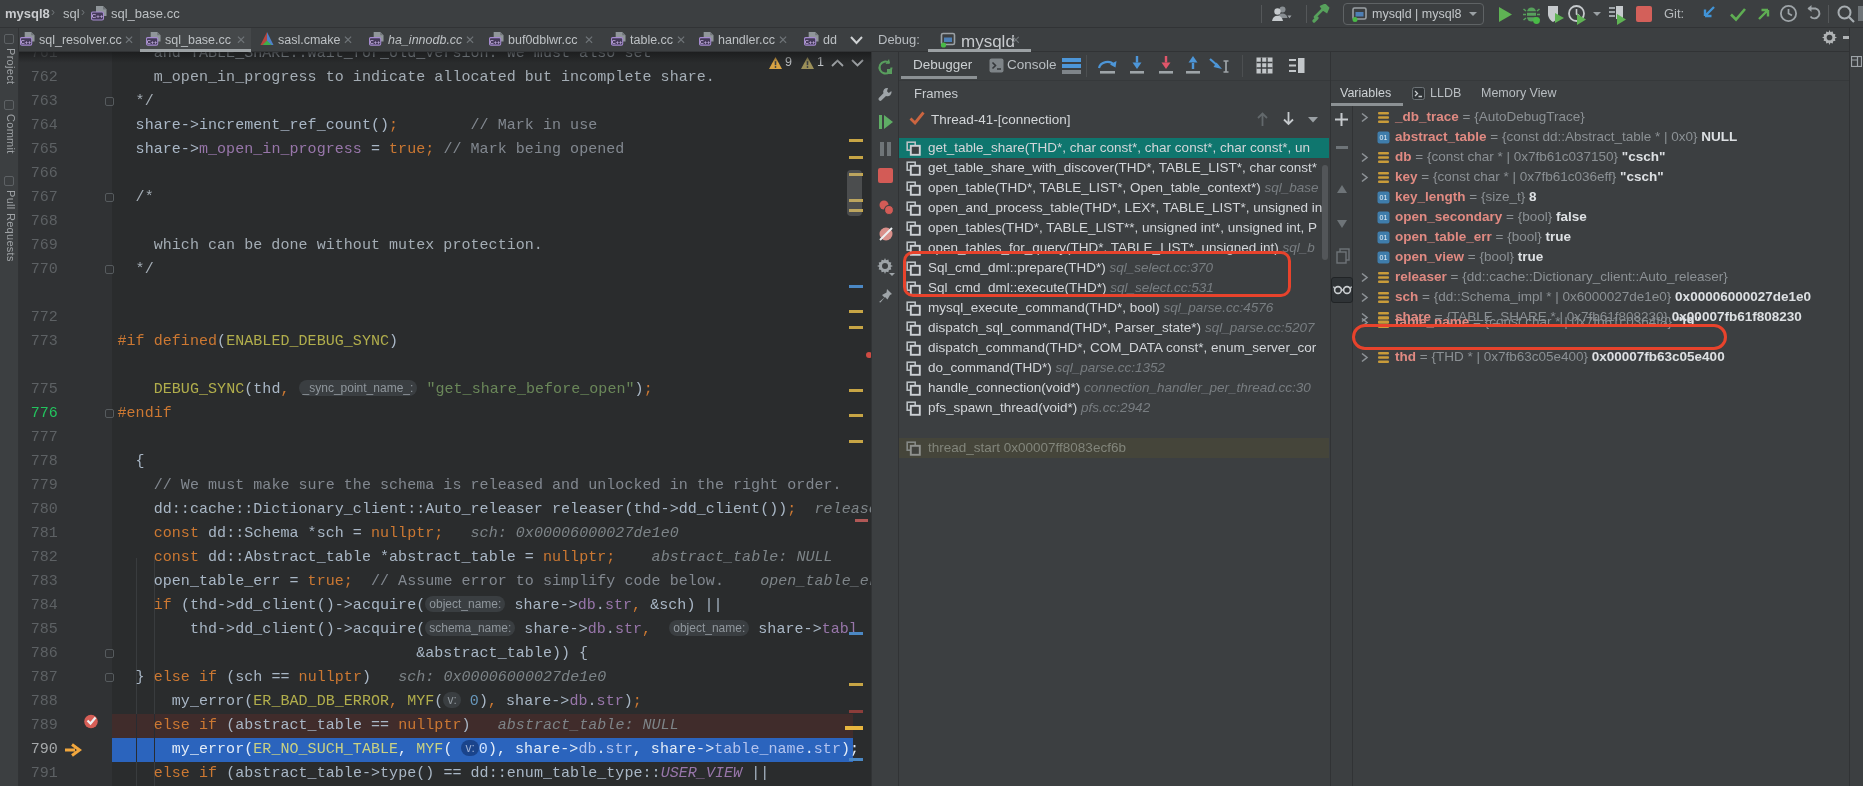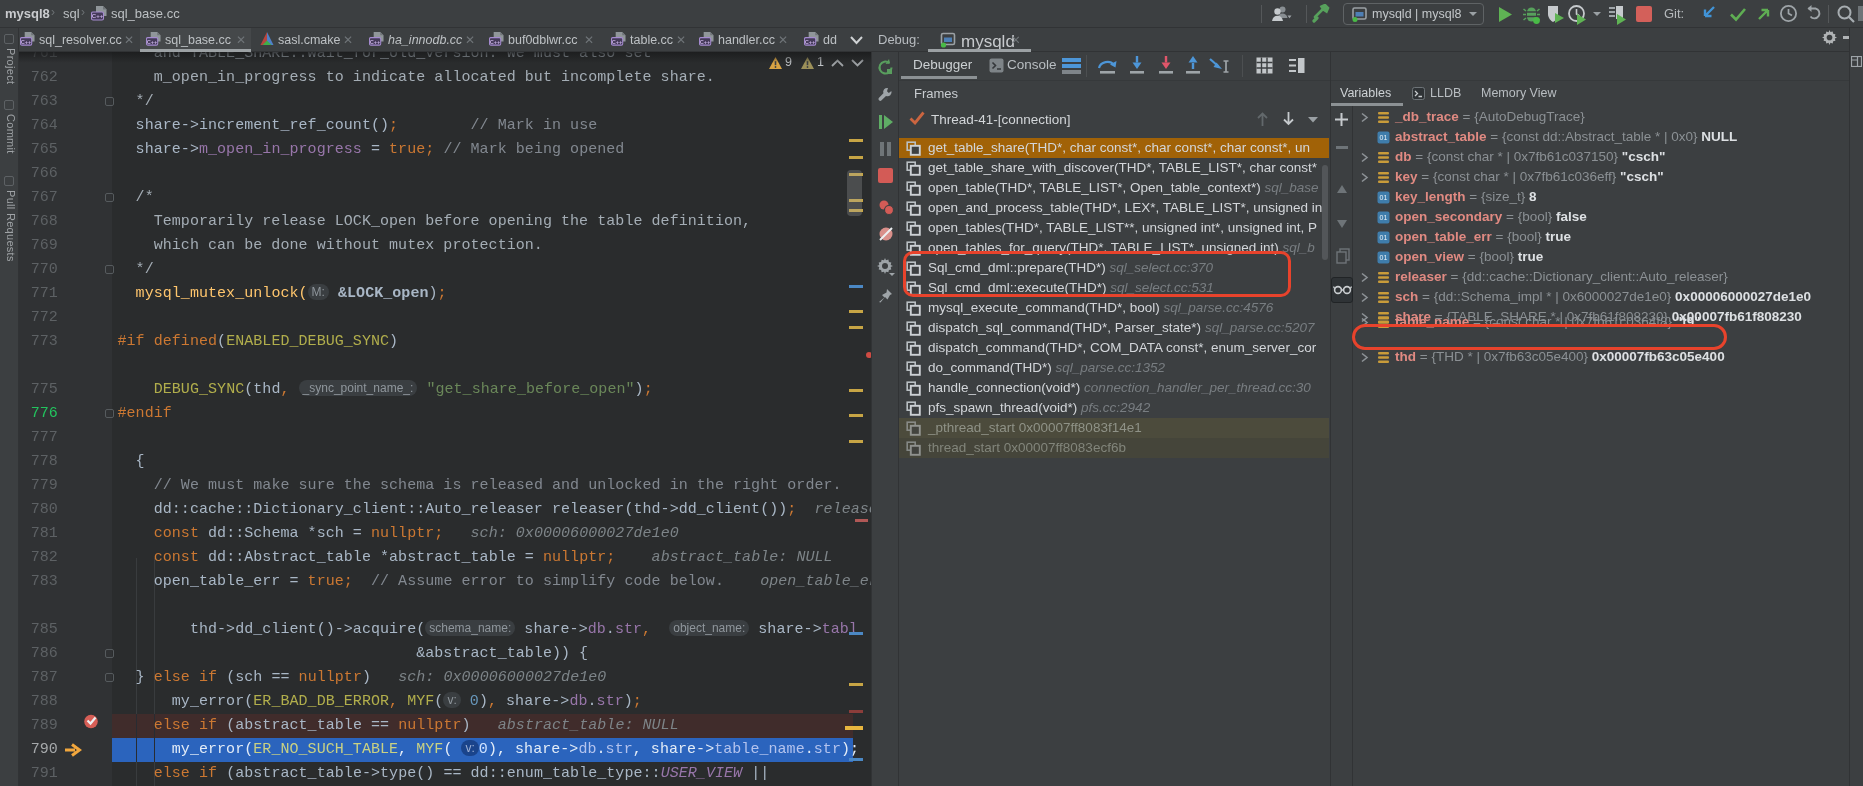--- a/index.html
+++ b/index.html
@@ -196,35 +196,35 @@
 <div class="a" style="left:134.5px;top:506px;width:1px;height:228px;background:#393c3e"></div>
 <div class="a" style="left:116.5px;top:662px;width:1px;height:48px;background:rgba(20,25,35,.45)"></div>
 <div class="a" style="left:134.5px;top:662px;width:1px;height:48px;background:rgba(20,25,35,.45)"></div>
 <div class="r" style="top:-10px"><span class="num" style="color:#5d6164">761</span><span class="c"><span class="bc">    and TABLE_SHARE::wait_for_old_version. We must also set</span></span></div>
 <div class="r" style="top:14px"><span class="num" style="color:#5d6164">762</span><span class="c"><span class="bc">    m_open_in_progress to indicate allocated but incomplete share.</span></span></div>
 <div class="r" style="top:38px"><span class="num" style="color:#5d6164">763</span><span class="c"><span class="bc">  */</span></span></div>
 <div class="r" style="top:62px"><span class="num" style="color:#5d6164">764</span><span class="c">  share-&gt;increment_ref_count()<span class="k">;</span>        <span class="cm">// Mark in use</span></span></div>
 <div class="r" style="top:86px"><span class="num" style="color:#5d6164">765</span><span class="c">  share-&gt;<span class="fl">m_open_in_progress</span> = <span class="k">true;</span> <span class="cm">// Mark being opened</span></span></div>
 <div class="r" style="top:110px"><span class="num" style="color:#5d6164">766</span><span class="c"></span></div>
 <div class="r" style="top:134px"><span class="num" style="color:#5d6164">767</span><span class="c"><span class="bc">  /*</span></span></div>
-<div class="r" style="top:158px"><span class="num" style="color:#5d6164">768</span><span class="c"><span class="bc">    Temporarily release LOCK_open before opening the table definition,</span></span></div>
+<div class="r" style="top:158px"><span class="num" style="color:#5d6164">768</span></div>
 <div class="r" style="top:182px"><span class="num" style="color:#5d6164">769</span><span class="c"><span class="bc">    which can be done without mutex protection.</span></span></div>
 <div class="r" style="top:206px"><span class="num" style="color:#5d6164">770</span><span class="c"><span class="bc">  */</span></span></div>
-<div class="r" style="top:230px"><span class="num" style="color:#5d6164">771</span><span class="c">  <span class="fn2">mysql_mutex_unlock(</span><span class="pill">M:</span> <b>&amp;LOCK_open</b>)<span class="k">;</span></span></div>
 <div class="r" style="top:254px"><span class="num" style="color:#5d6164">772</span><span class="c"></span></div>
 <div class="r" style="top:278px"><span class="num" style="color:#5d6164">773</span><span class="c"><span class="k">#if defined</span>(<span class="mc">ENABLED_DEBUG_SYNC</span>)</span></div>
 <div class="r" style="top:326px"><span class="num" style="color:#5d6164">775</span><span class="c">    <span class="mc">DEBUG_SYNC</span>(thd<span class="k">,</span> <span class="pill">_sync_point_name_:</span> <span class="st">"get_share_before_open"</span>)<span class="k">;</span></span></div>
 <div class="r" style="top:350px"><span class="num" style="color:#22c55e">776</span><span class="c"><span class="k">#endif</span></span></div>
 <div class="r" style="top:374px"><span class="num" style="color:#5d6164">777</span><span class="c"></span></div>
 <div class="r" style="top:398px"><span class="num" style="color:#5d6164">778</span><span class="c">  {</span></div>
 <div class="r" style="top:422px"><span class="num" style="color:#5d6164">779</span><span class="c">    <span class="cm">// We must make sure the schema is released and unlocked in the right order.</span></span></div>
 <div class="r" style="top:446px"><span class="num" style="color:#5d6164">780</span><span class="c">    dd::cache::Dictionary_client::Auto_releaser releaser(thd-&gt;dd_client())<span class="k">;</span>  <span class="dv">releaser: {dd::cache::Dictionary_client::Auto_releaser}</span></span></div>
 <div class="r" style="top:470px"><span class="num" style="color:#5d6164">781</span><span class="c">    <span class="k">const</span> dd::Schema *sch = <span class="k">nullptr;</span>   <span class="dv">sch: 0x00006000027de1e0</span></span></div>
 <div class="r" style="top:494px"><span class="num" style="color:#5d6164">782</span><span class="c">    <span class="k">const</span> dd::Abstract_table *abstract_table = <span class="k">nullptr;</span>    <span class="dv">abstract_table: NULL</span></span></div>
 <div class="r" style="top:518px"><span class="num" style="color:#5d6164">783</span><span class="c">    open_table_err = <span class="k">true;</span>  <span class="cm">// Assume error to simplify code below.</span>    <span class="dv">open_table_err: true</span></span></div>
+<div class="r" style="top:542px"><span class="num" style="color:#5d6164">784</span><span class="c">    <span class="k">if</span> (thd-&gt;dd_client()-&gt;acquire(<span class="pill">object_name:</span> share-&gt;<span class="fl">db</span>.<span class="fl">str</span><span class="k">,</span> &amp;sch) ||</span></div>
 <div class="r" style="top:566px"><span class="num" style="color:#5d6164">785</span><span class="c">        thd-&gt;dd_client()-&gt;acquire(<span class="pill">schema_name:</span> share-&gt;<span class="fl">db</span>.<span class="fl">str</span><span class="k">,</span>  <span class="pill">object_name:</span> share-&gt;<span class="fl">tabl</span></span></div>
 <div class="r" style="top:590px"><span class="num" style="color:#5d6164">786</span><span class="c">                                 &amp;abstract_table)) {</span></div>
 <div class="r" style="top:614px"><span class="num" style="color:#5d6164">787</span><span class="c">  } <span class="k">else</span> <span class="k">if</span> (sch == <span class="k">nullptr</span>)   <span class="dv">sch: 0x00006000027de1e0</span></span></div>
 <div class="r" style="top:638px"><span class="num" style="color:#5d6164">788</span><span class="c">      my_error(<span class="mc">ER_BAD_DB_ERROR</span><span class="k">,</span> <span class="mc">MYF</span>(<span class="pill">v:</span> <span class="nm">0</span>)<span class="k">,</span> share-&gt;<span class="fl">db</span>.<span class="fl">str</span>)<span class="k">;</span></span></div>
 <div class="r" style="top:662px"><span class="num" style="color:#5d6164">789</span><span class="c">    <span class="k">else</span> <span class="k">if</span> (abstract_table == <span class="k">nullptr</span>)   <span class="dv">abstract_table: NULL</span></span></div>
 <div class="r" style="top:686px"><span class="num" style="color:#a6a9ab">790</span><span class="c">      <span class="bw">my_error(</span><span class="mg">ER_NO_SUCH_TABLE</span><span class="bw">, </span><span class="mg">MYF</span><span class="bw">( </span><span class="pillb">v:</span><span class="nb">0</span><span class="bw">), share-&gt;</span><span class="fb">db</span><span class="bw">.</span><span class="fb">str</span><span class="bw">, share-&gt;</span><span class="fb">table_name</span><span class="bw">.</span><span class="fb">str</span><span class="bw">);</span></span></div>
 <div class="r" style="top:710px"><span class="num" style="color:#5d6164">791</span><span class="c">    <span class="k">else</span> <span class="k">if</span> (abstract_table-&gt;type() == dd::enum_table_type::<span class="fl" style="font-style:italic">USER_VIEW</span> ||</span></div>
 <div class="a" style="left:86px;top:45px;width:9px;height:9px;border:1px solid #565b5e;border-radius:2px"></div>
 <div class="a" style="left:86px;top:141px;width:9px;height:9px;border:1px solid #565b5e;border-radius:2px"></div>
 <div class="a" style="left:86px;top:213px;width:9px;height:9px;border:1px solid #565b5e;border-radius:2px"></div>
@@ -382,21 +382,21 @@
 <svg class="a" style="left:1256px;top:111px" width="13" height="16" viewBox="0 0 13 16">
     <path d="M6.5 15V3M2 7l4.5-4.5L11 7" stroke="#62686b" stroke-width="1.8" fill="none"></path>
   </svg>
 <svg class="a" style="left:1282px;top:111px" width="13" height="16" viewBox="0 0 13 16">
     <path d="M6.5 1v12M2 8.5l4.5 4.5L11 8.5" stroke="#c6cacd" stroke-width="1.8" fill="none"></path>
   </svg>
 <svg class="a" style="left:1307px;top:116px" width="12" height="8">
     <path d="M1 1l5 5.5L11 1z" fill="#9aa0a4"></path>
   </svg>
 <div class="a" id="frl" style="left:899px;top:133px;width:431px;height:653px;background:#3c3f41;overflow:hidden">
-<div class="fr" style="top:5px;background:#a16207;"><svg style="position:absolute;left:7px;top:3px;opacity:1" width="15" height="15" viewBox="0 0 15 15">
+<div class="fr" style="top:5px;background:#0f766e;"><svg style="position:absolute;left:7px;top:3px;opacity:1" width="15" height="15" viewBox="0 0 15 15">
         <rect x="1.2" y="1.2" width="8" height="8" fill="none" stroke="#b9bfc3" stroke-width="1.6"></rect>
         <rect x="4.8" y="4.8" width="9" height="9" fill="#3c3f41" stroke="#ccd0d4" stroke-width="1.9"></rect>
       </svg><span style="position:absolute;left:29px;color:#d3d6da">get_table_share(THD*, char const*, char const*, char const*, un</span></div>
 <div class="fr" style="top:25px;"><svg style="position:absolute;left:7px;top:3px;opacity:1" width="15" height="15" viewBox="0 0 15 15">
         <rect x="1.2" y="1.2" width="8" height="8" fill="none" stroke="#b9bfc3" stroke-width="1.6"></rect>
         <rect x="4.8" y="4.8" width="9" height="9" fill="#3c3f41" stroke="#ccd0d4" stroke-width="1.9"></rect>
       </svg><span style="position:absolute;left:29px;color:#d3d6da">get_table_share_with_discover(THD*, TABLE_LIST*, char const*</span></div>
 <div class="fr" style="top:65px;"><svg style="position:absolute;left:7px;top:3px;opacity:1" width="15" height="15" viewBox="0 0 15 15">
         <rect x="1.2" y="1.2" width="8" height="8" fill="none" stroke="#b9bfc3" stroke-width="1.6"></rect>
         <rect x="4.8" y="4.8" width="9" height="9" fill="#3c3f41" stroke="#ccd0d4" stroke-width="1.9"></rect>
@@ -438,24 +438,20 @@
         <rect x="4.8" y="4.8" width="9" height="9" fill="#3c3f41" stroke="#ccd0d4" stroke-width="1.9"></rect>
       </svg><span style="position:absolute;left:29px;color:#d3d6da">do_command(THD*) <span class="floc">sql_parse.cc:1352</span></span></div>
 <div class="fr" style="top:245px;"><svg style="position:absolute;left:7px;top:3px;opacity:1" width="15" height="15" viewBox="0 0 15 15">
         <rect x="1.2" y="1.2" width="8" height="8" fill="none" stroke="#b9bfc3" stroke-width="1.6"></rect>
         <rect x="4.8" y="4.8" width="9" height="9" fill="#3c3f41" stroke="#ccd0d4" stroke-width="1.9"></rect>
       </svg><span style="position:absolute;left:29px;color:#d3d6da">handle_connection(void*) <span class="floc">connection_handler_per_thread.cc:30</span></span></div>
 <div class="fr" style="top:265px;"><svg style="position:absolute;left:7px;top:3px;opacity:1" width="15" height="15" viewBox="0 0 15 15">
         <rect x="1.2" y="1.2" width="8" height="8" fill="none" stroke="#b9bfc3" stroke-width="1.6"></rect>
         <rect x="4.8" y="4.8" width="9" height="9" fill="#3c3f41" stroke="#ccd0d4" stroke-width="1.9"></rect>
       </svg><span style="position:absolute;left:29px;color:#d3d6da">pfs_spawn_thread(void*) <span class="floc">pfs.cc:2942</span></span></div>
-<div class="fr" style="top:285px;background:#4c4b3c;"><svg style="position:absolute;left:7px;top:3px;opacity:.55" width="15" height="15" viewBox="0 0 15 15">
-        <rect x="1.2" y="1.2" width="8" height="8" fill="none" stroke="#b9bfc3" stroke-width="1.6"></rect>
-        <rect x="4.8" y="4.8" width="9" height="9" fill="#3c3f41" stroke="#ccd0d4" stroke-width="1.9"></rect>
-      </svg><span style="position:absolute;left:29px;color:#8f9287">_pthread_start 0x00007ff8083f14e1</span></div>
 <div class="fr" style="top:305px;background:#45453a;"><svg style="position:absolute;left:7px;top:3px;opacity:.55" width="15" height="15" viewBox="0 0 15 15">
         <rect x="1.2" y="1.2" width="8" height="8" fill="none" stroke="#b9bfc3" stroke-width="1.6"></rect>
         <rect x="4.8" y="4.8" width="9" height="9" fill="#3c3f41" stroke="#ccd0d4" stroke-width="1.9"></rect>
       </svg><span style="position:absolute;left:29px;color:#82857b">thread_start 0x00007ff8083ecf6b</span></div>
 </div>
 <div class="a" style="left:1322px;top:165px;width:6px;height:95px;background:rgba(190,195,199,.18);border-radius:3px"></div>
 <div class="a" style="left:1330px;top:52px;width:1px;height:734px;background:#313335"></div>
 <div class="a" style="left:1331px;top:80px;width:518px;height:26px;background:#3c3f41;border-top:1px solid #36393b"></div>
 <div class="a" style="left:1340px;top:86px;font-size:12.5px;color:#ced2d5">Variables</div>
 <div class="a" style="left:1331px;top:103px;width:72px;height:3px;background:#8c9194"></div>

